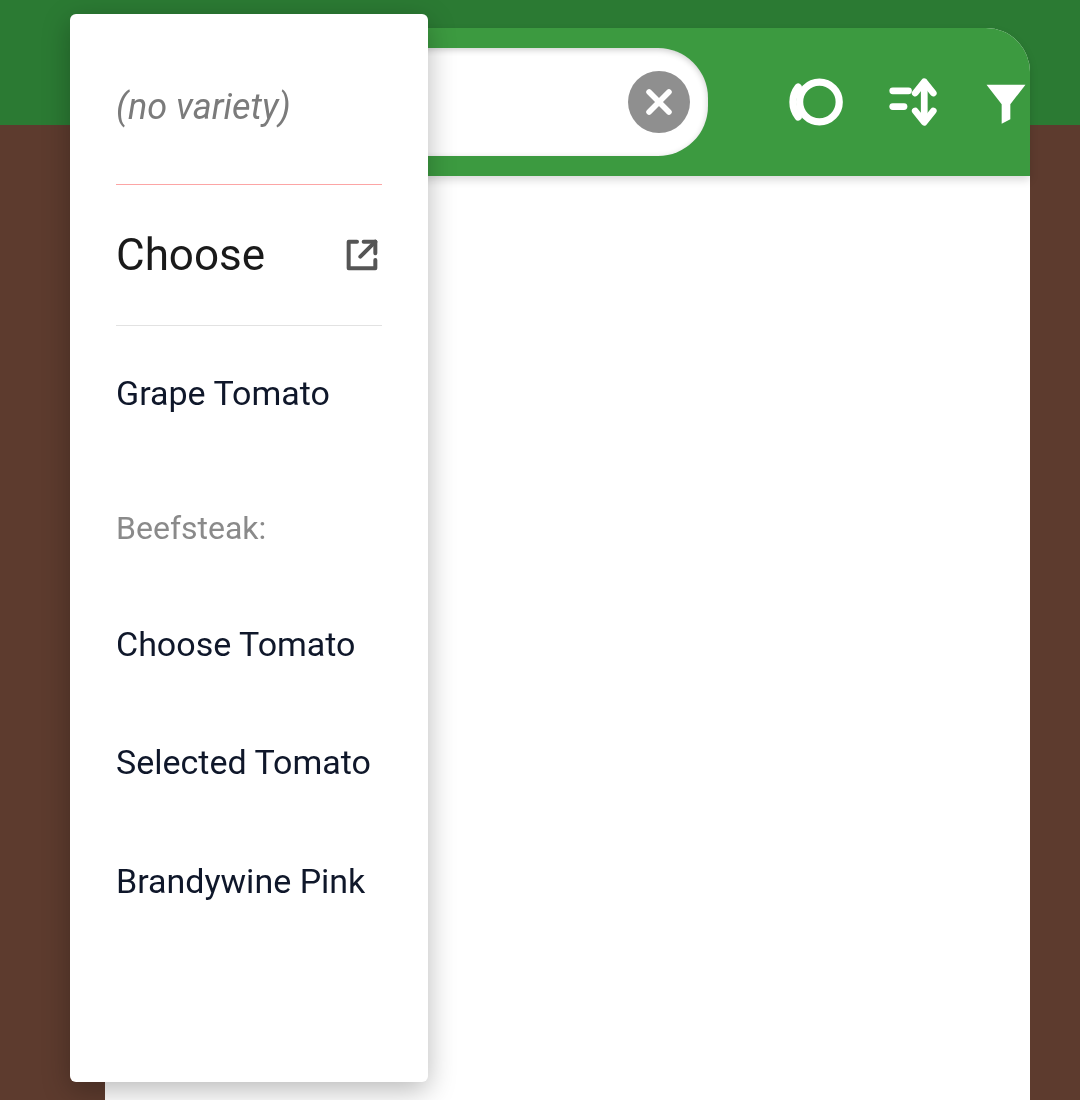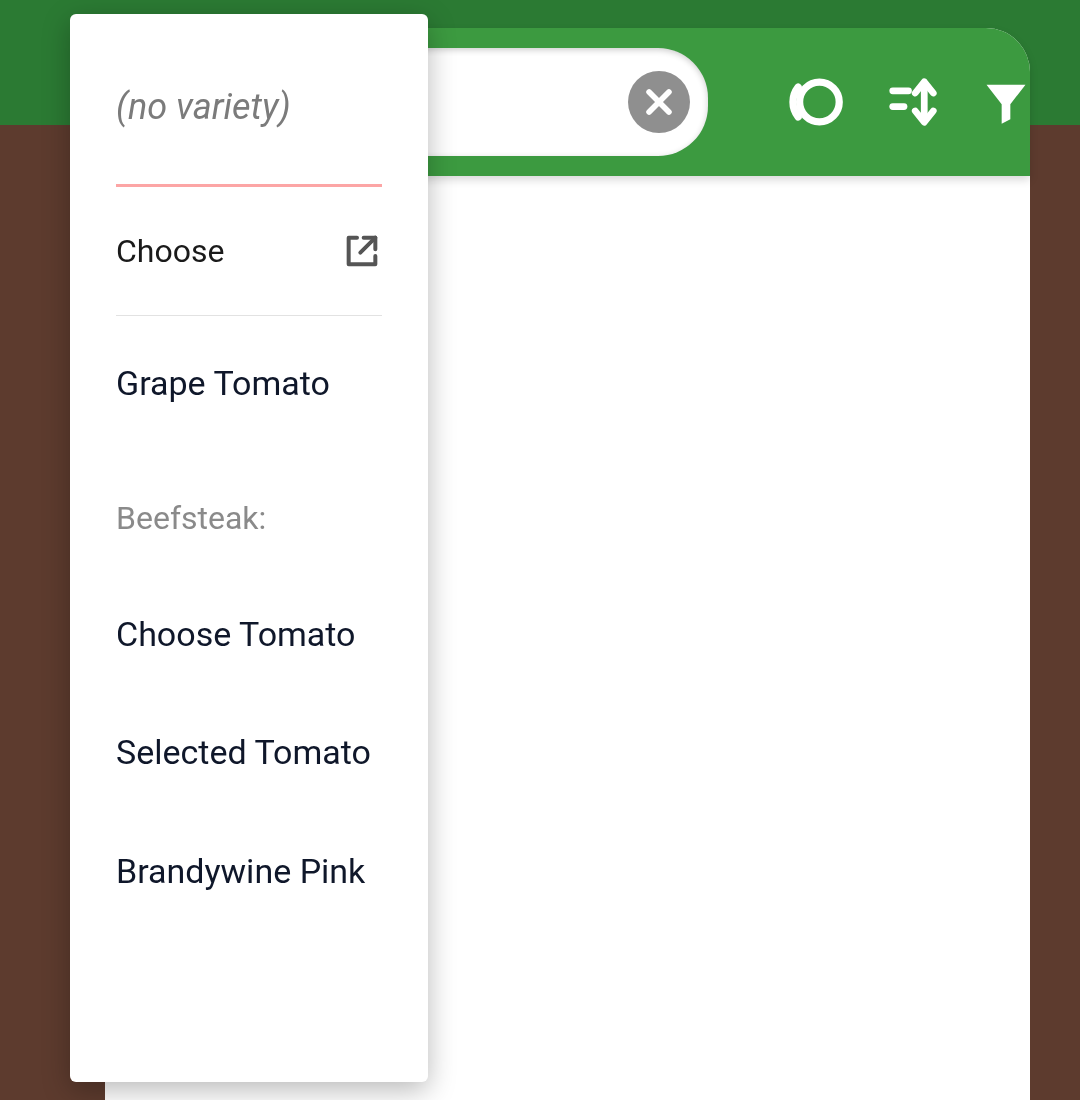--- a/index.html
+++ b/index.html
@@ -34,27 +34,27 @@
     .icon-btn { width: 60px; height: 60px; display: flex; align-items: center; justify-content: center; cursor: pointer; }
     svg { display: block; }
 
     .dropdown {
       position: absolute; top: 14px; left: 70px; width: 358px; height: 1068px;
       background: #fff; box-shadow: 0 8px 28px rgba(0,0,0,0.28); border-radius: 6px;
       padding: 0 46px; overflow: hidden;
     }
     .dd-no-variety {
       font-size: 36px; font-style: italic; color: #7b7b7b; padding-top: 72px; padding-bottom: 56px;
-      border-bottom: 3px solid #fca5a5;
+      border-bottom: 1px solid #fca5a5;
     }
     .dd-choose {
       display: flex; align-items: center; justify-content: space-between;
       padding: 44px 0; border-bottom: 1px solid #e2e2e2; cursor: pointer;
     }
-    .dd-choose-label { font-size: 32px; color: #1a1a1a; }
+    .dd-choose-label { font-size: 44px; color: #1a1a1a; }
     .dd-section-label { font-size: 32px; color: #8a8a8a; padding-top: 44px; padding-bottom: 8px; }
     .dd-item { font-size: 34px; color: #0f172a; padding: 46px 0 24px; cursor: pointer; line-height: 1.25; }
     .dd-item.fav { padding: 38px 0 38px; }
   </style>
 </head>
 <body>
 
 <div class="stage">
   <div class="topbar"></div>
 

